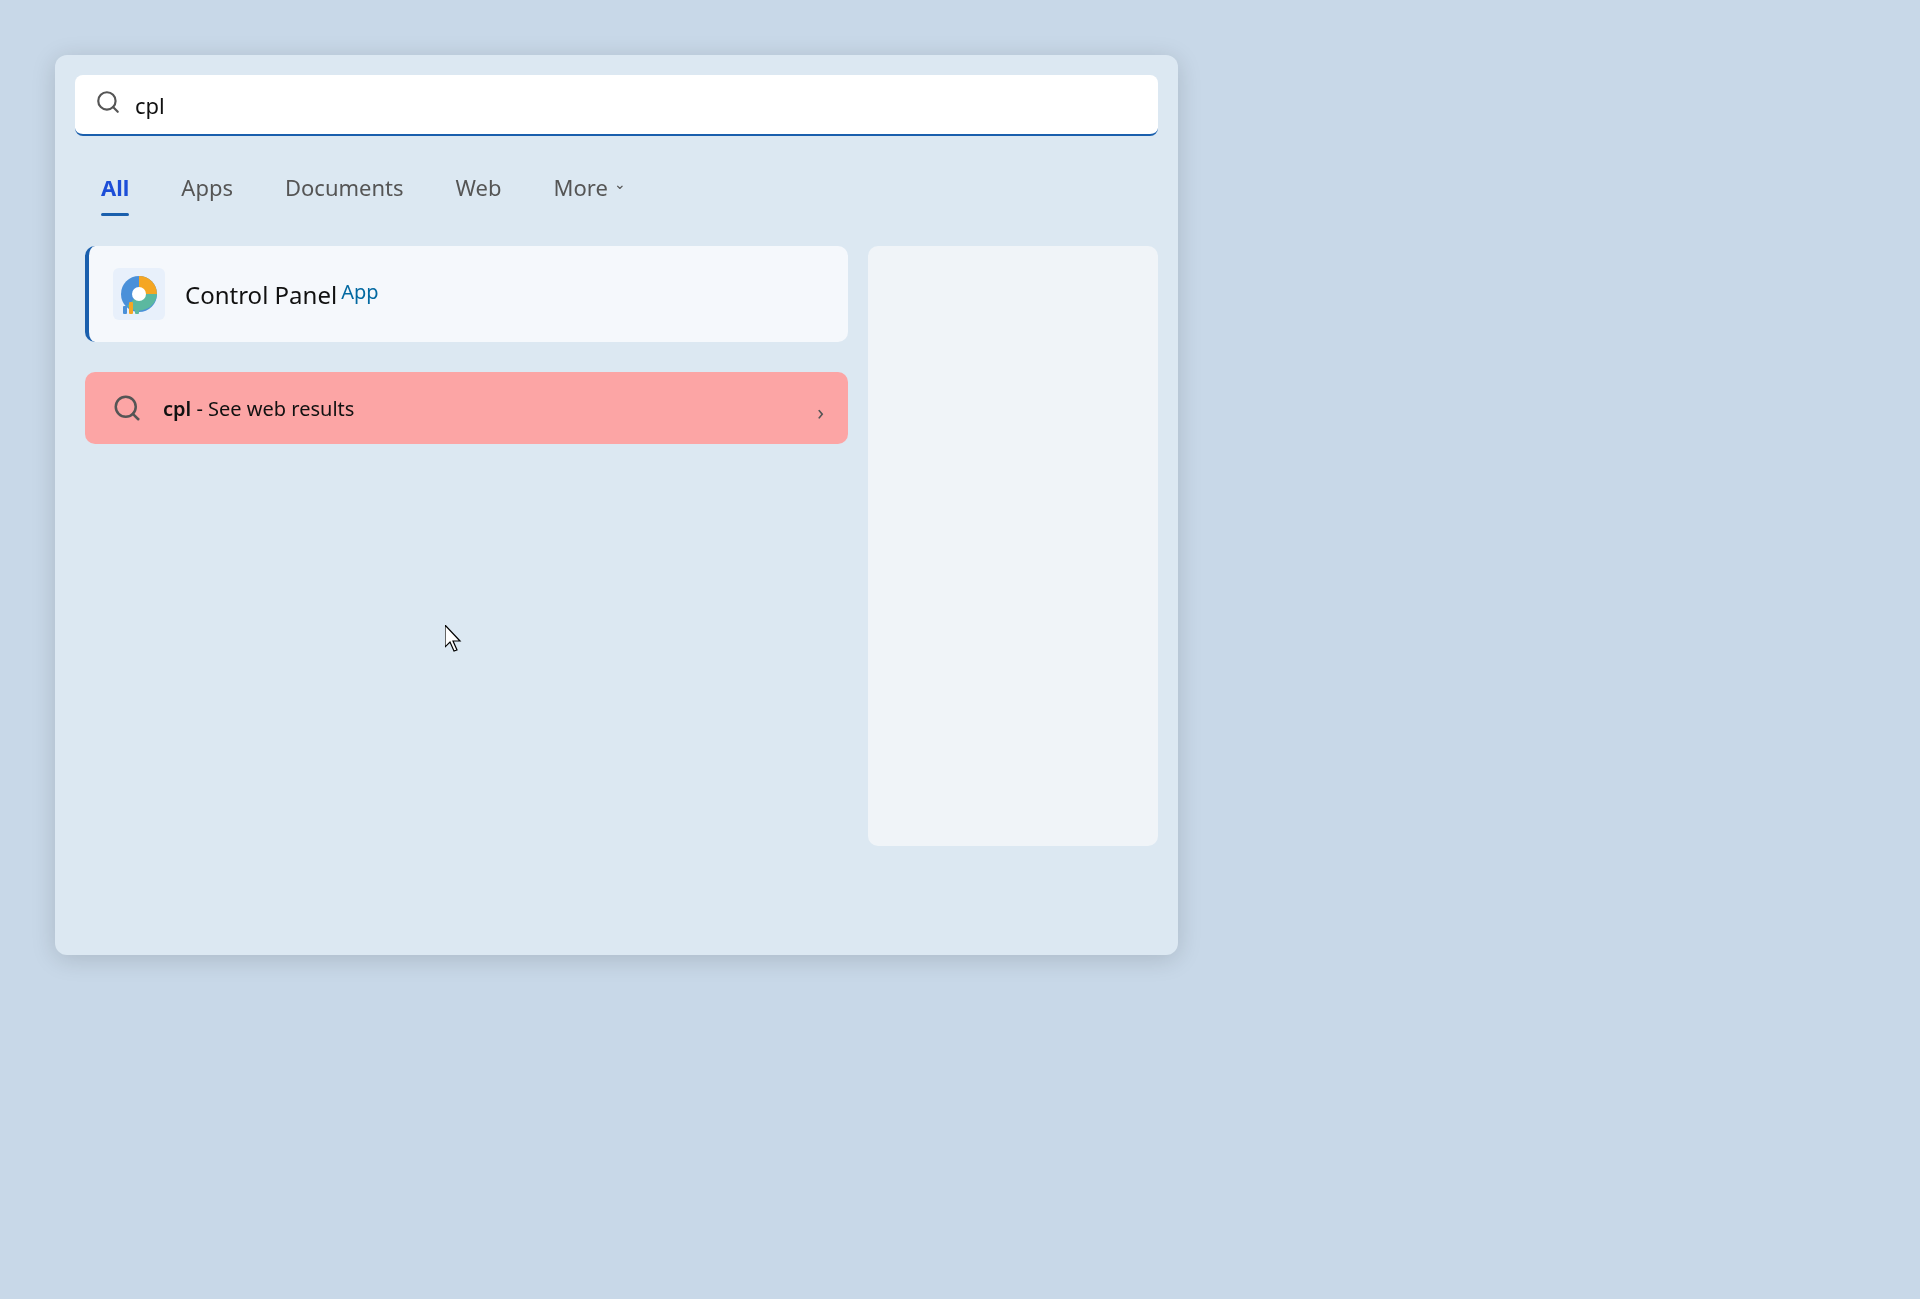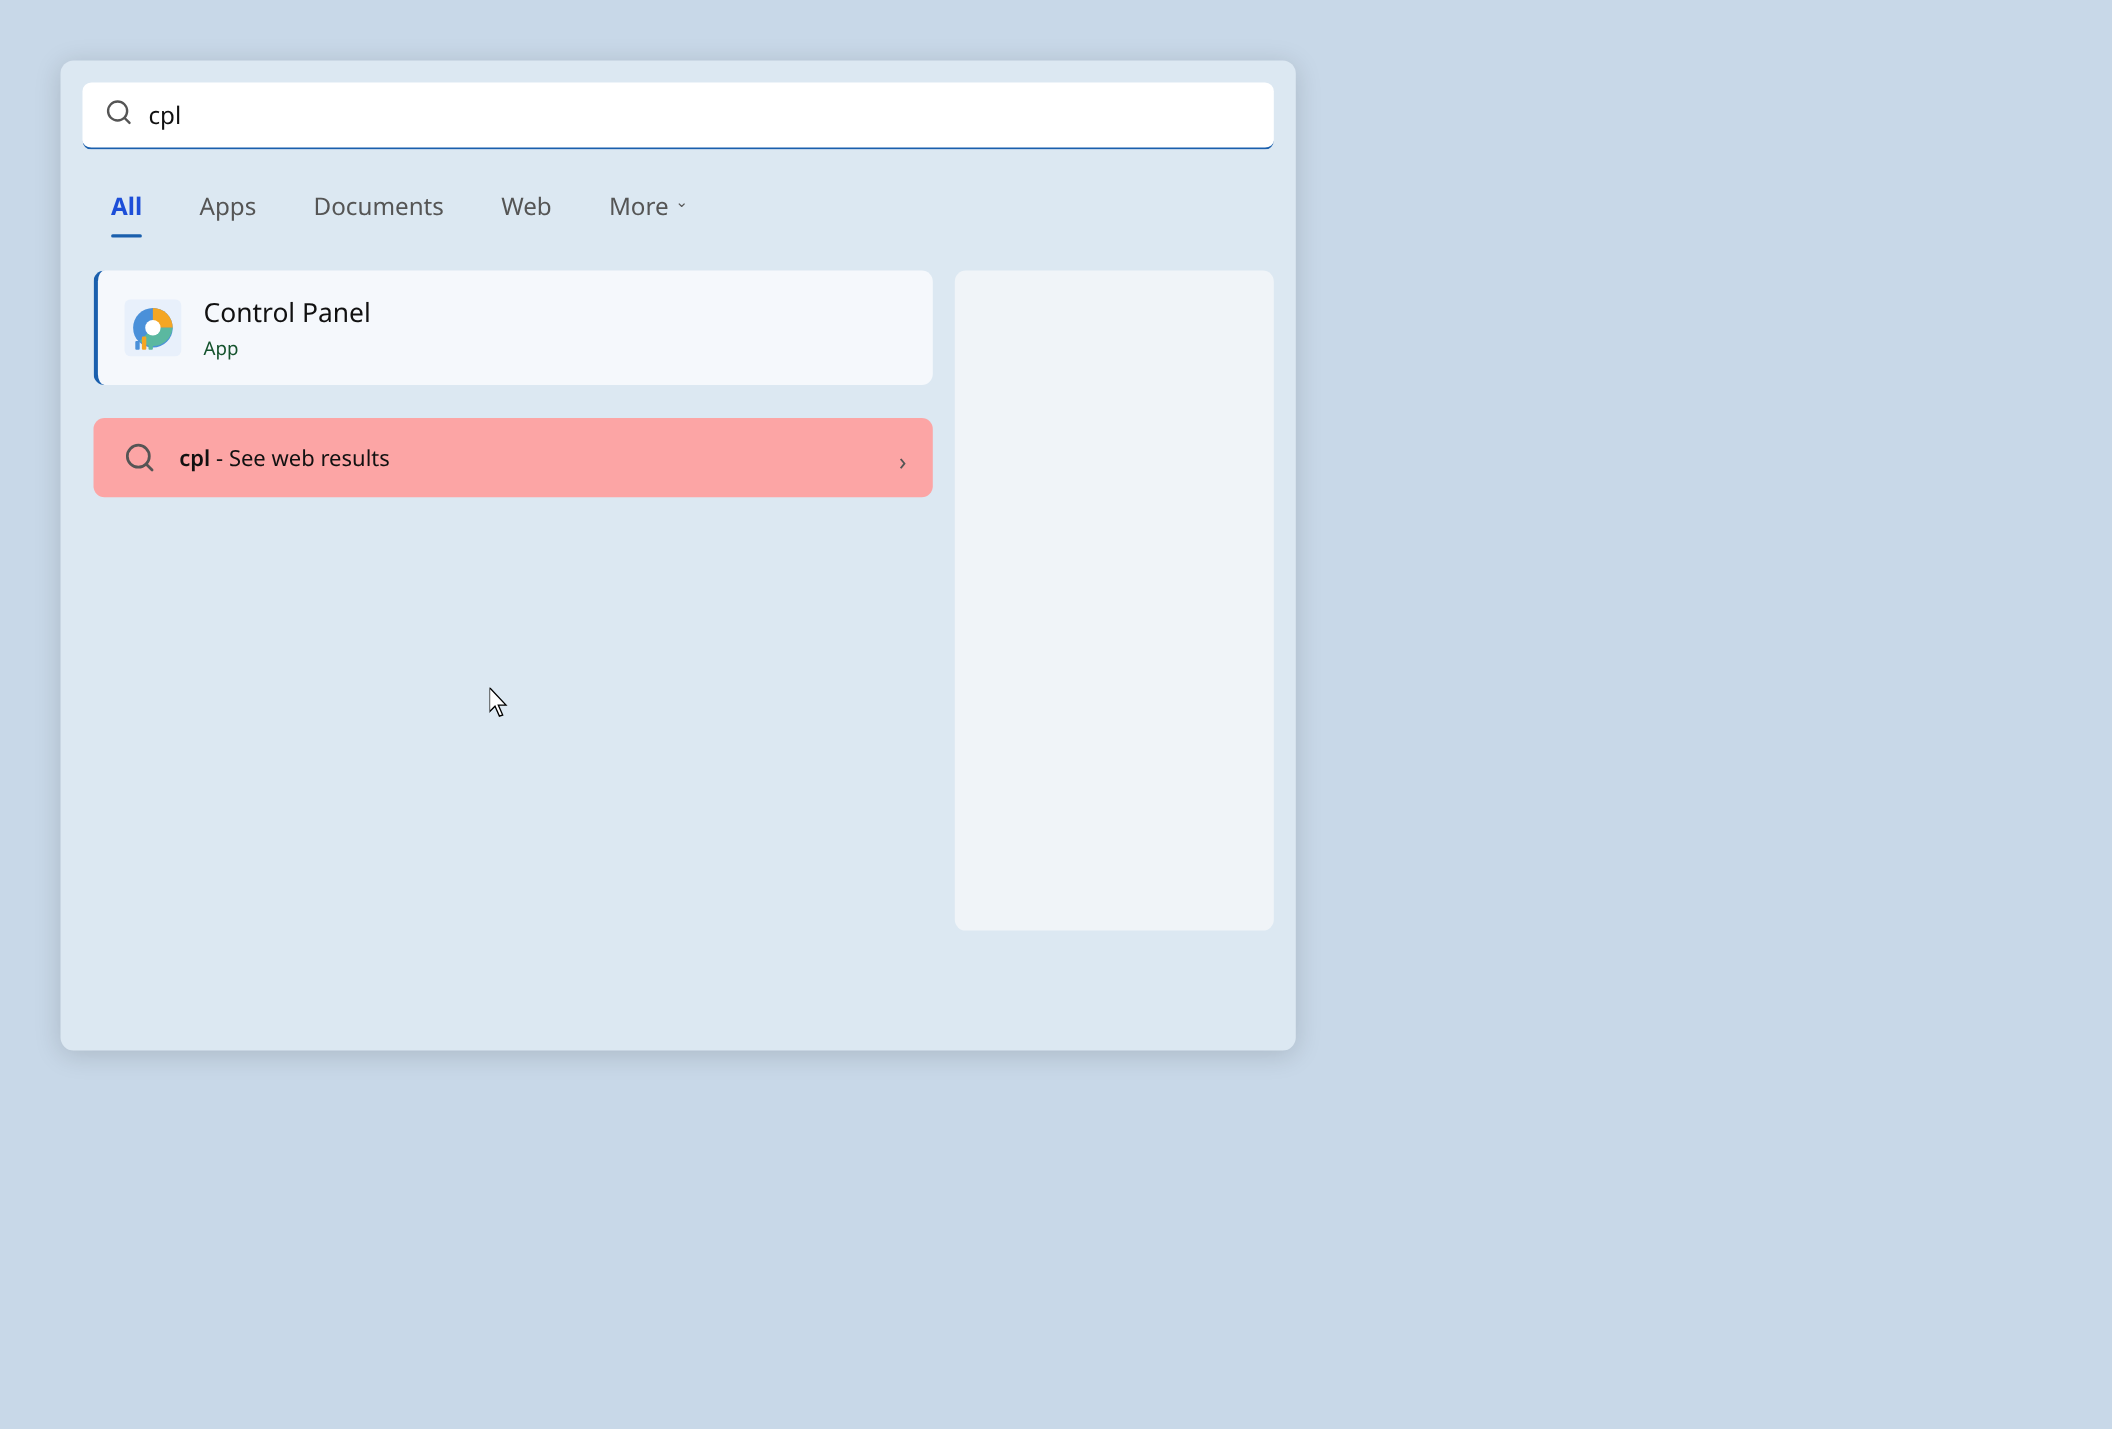--- a/index.html
+++ b/index.html
@@ -146,33 +146,34 @@
     }
 
     .app-icon {
       width: 52px;
       height: 52px;
       flex-shrink: 0;
     }
 
     .app-info {
       display: flex;
-      flex-direction: column;
+      flex-direction: row;
       gap: 4px;
+      text-align: right;
     }
 
     .app-name {
       font-size: 24px;
       font-weight: 400;
       color: #111;
     }
 
     .app-type {
-      font-size: 17px;
-      color: #14532d;
+      font-size: 20px;
+      color: #0369a1;
     }
 
     .search-web-section {
       margin-top: 10px;
     }
 
     .web-result-item {
       background: #fca5a5;
       border-radius: 10px;
       padding: 18px 24px;

